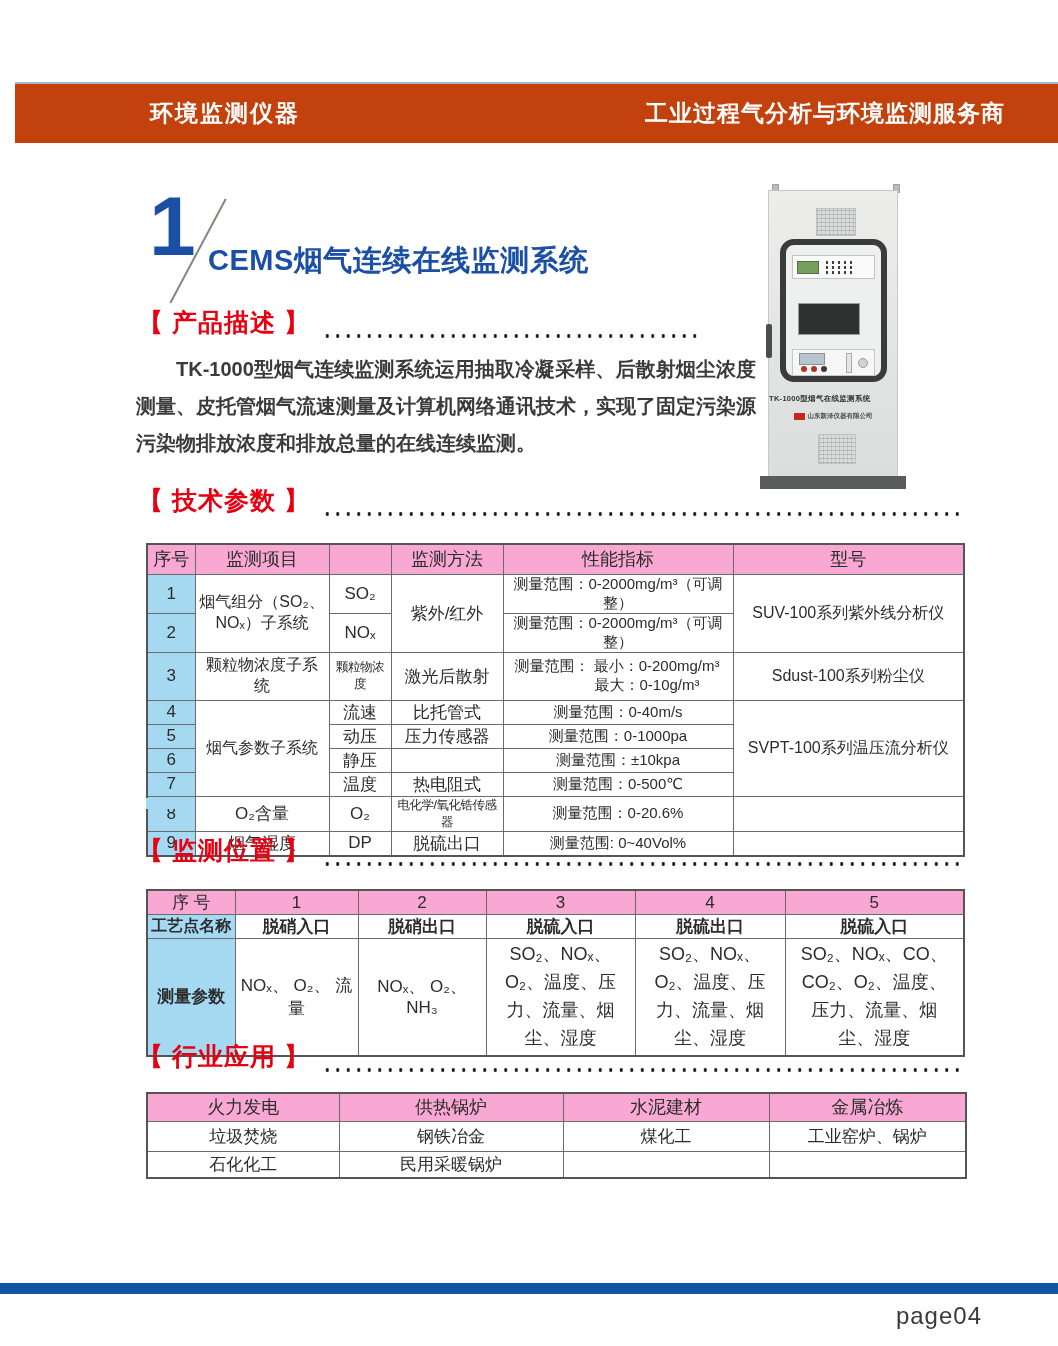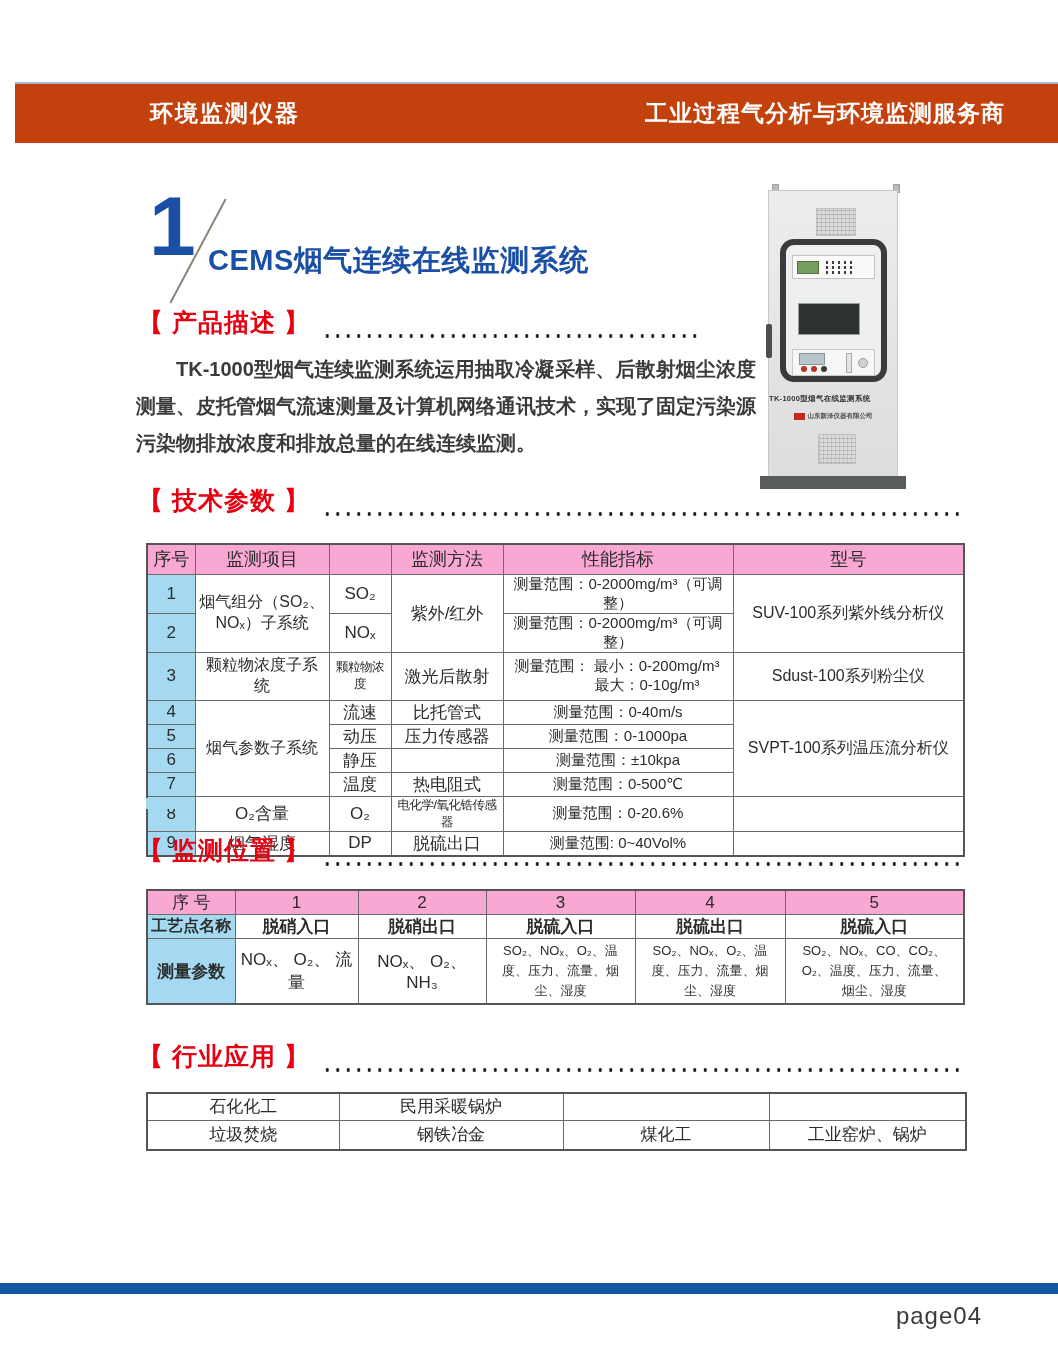--- a/index.html
+++ b/index.html
@@ -78,21 +78,21 @@
   .perf { font-size:15px; }
   .smalltxt { font-size:12.5px; letter-spacing:-0.5px; }
   .perf-l1 { text-align:left; padding-left:8px; font-size:15px; }
   .perf-l2 { text-align:left; padding-left:88px; font-size:15px; }
   .tech-stub { position:absolute; left:146px; top:798px; width:49px; height:11px; background:#a4d9f1; }
 
   .pos-table { left:146px; top:889px; width:818px; }
   .pos-table .thead td { font-size:17px; }
   .pos-label { background:#a4d9f1; font-weight:bold; }
   .pos-point { font-weight:bold; }
-  .pos-params { font-size:13px; line-height:1.55; padding:2px 12px; }
+  .pos-params { font-size:18px; line-height:1.55; padding:2px 12px; }
 
   .app-table { left:146px; top:1092px; width:819px; }
 
   
   .bottom-bar { position:absolute; left:0; top:1283px; width:100%; height:11px; background:#1256a6; }
   .page-label { position:absolute; right:76px; top:1302px; font-size:24px; color:#3a3a3a; letter-spacing:1px; }
 </style>
 </head>
 <body>
 
@@ -285,31 +285,37 @@
   </div>
 
   <table class="app-table">
     <colgroup>
       <col style="width:192px">
         <col style="width:224px">
         <col style="width:206px">
         <col style="width:197px">
     </colgroup>
     <tbody>
-    <tr style="height:27px">
-      <td>石化化工</td>
-      <td>民用采暖锅炉</td>
-      <td></td>
-      <td></td>
+        <tr class="thead" style="height:28px">
+      <td>火力发电</td>
+      <td>供热锅炉</td>
+      <td>水泥建材</td>
+      <td>金属冶炼</td>
     </tr>
     <tr style="height:30px">
       <td>垃圾焚烧</td>
       <td>钢铁冶金</td>
       <td>煤化工</td>
       <td>工业窑炉、锅炉</td>
     </tr>
+    <tr style="height:27px">
+      <td>石化化工</td>
+      <td>民用采暖锅炉</td>
+      <td></td>
+      <td></td>
+    </tr>
   </tbody>
     </table>
 
   <div class="bottom-bar"></div>
   <div class="page-label">page04</div>
 
 </div>
 
 </body></html>

